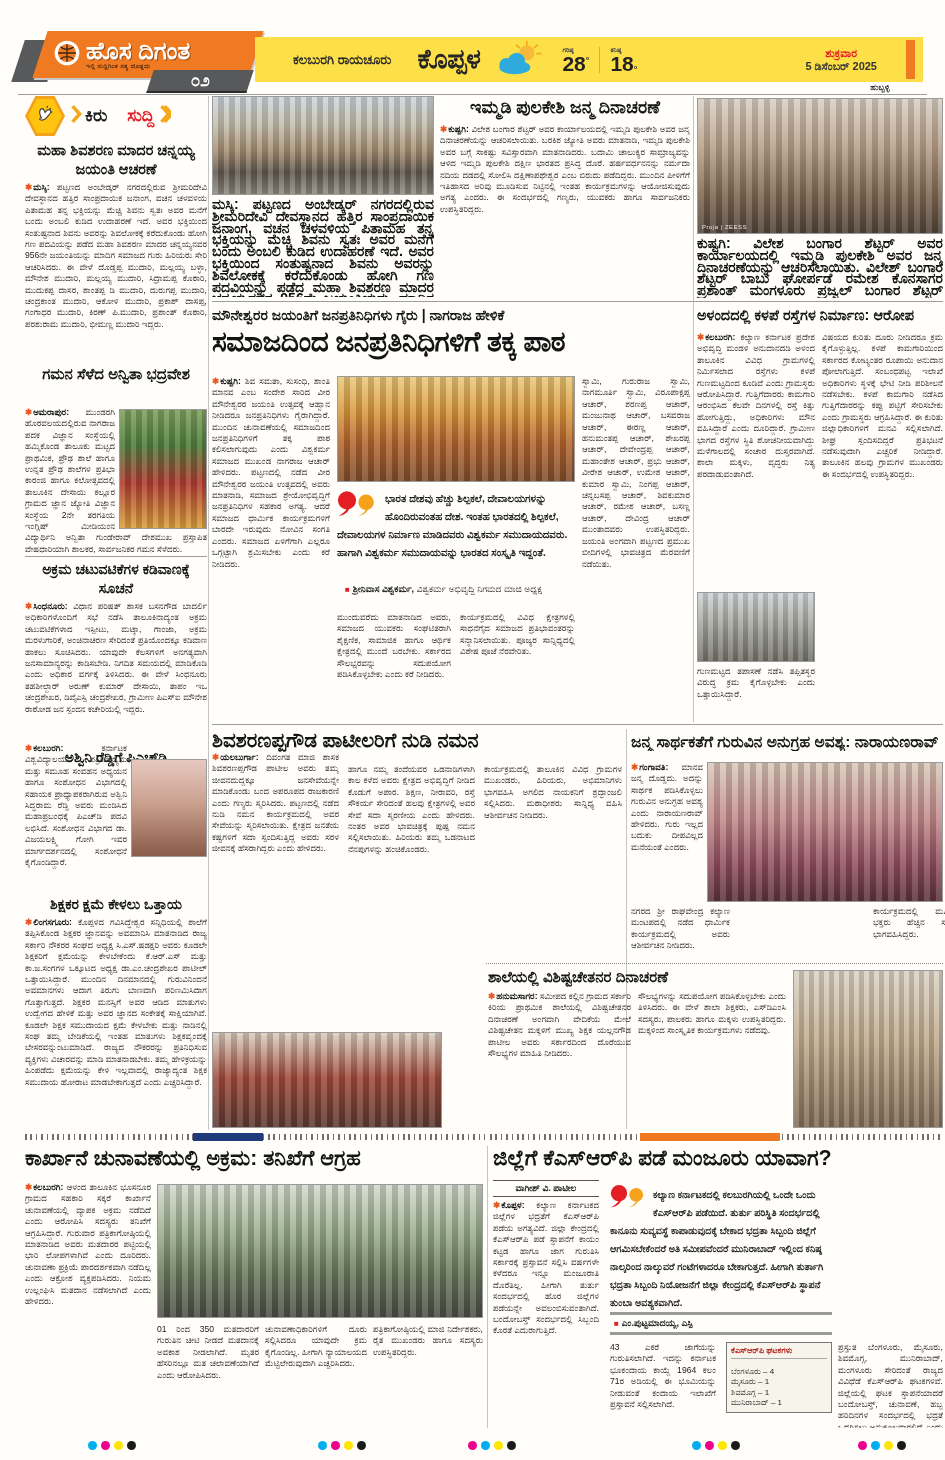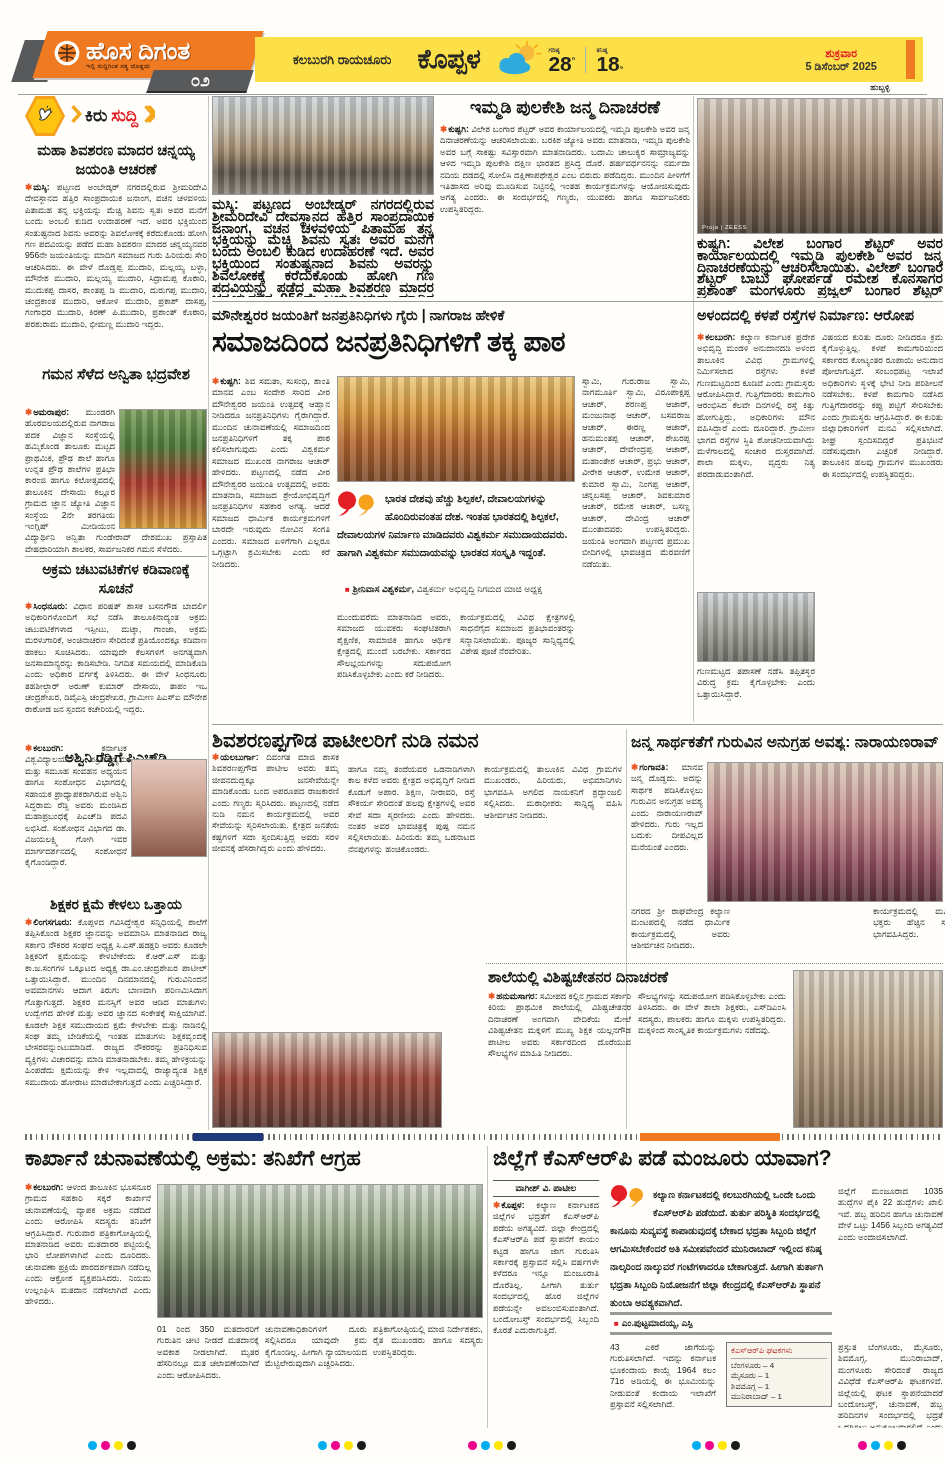--- a/index.html
+++ b/index.html
@@ -19,21 +19,21 @@
   .qt{font-weight:bold;font-size:10.2px;line-height:14px;color:#1c1c1c;text-align:justify}
   .attr{font-size:9px;color:#1c1c1c;overflow:hidden}
   .attr b{font-weight:bold}
   .sq{color:#e31e24;margin-right:3px;font-size:8px}
   .skew{transform:skewX(-18deg)}
   .unskew{transform:skewX(18deg)}
   .badge-hex{width:40px;height:40px;background:#f5a11c;clip-path:polygon(26% 0,74% 0,100% 50%,74% 100%,26% 100%,0 50%);display:flex;align-items:center;justify-content:center}
   .badge-hex .inner{width:34px;height:34px;background:#ffc40f;clip-path:polygon(26% 0,74% 0,100% 50%,74% 100%,26% 100%,0 50%);display:flex;align-items:center;justify-content:center}
   .regdot{width:9px;height:9px;border-radius:50%;display:inline-block;margin-right:4px}
   .factbox{border:1px solid #777;background:#f7f4ec;padding:3px 4px;font-size:8px;line-height:10.5px;color:#222}
-  .factbox .fbt{font-weight:normal;border-bottom:1px solid #aaa;margin-bottom:2px;padding-bottom:1px;color:#b3261e}
+  .factbox .fbt{font-weight:bold;border-bottom:1px solid #aaa;margin-bottom:8px;padding-bottom:1px;color:#b3261e}
   .bylinebox{border-top:1px solid #555;border-bottom:1px solid #555;font-size:9px;font-weight:bold;color:#222;text-align:center;padding:2px 0}
   .wm{position:absolute;left:4px;bottom:3px;font-size:6px;color:#fff;opacity:.85;letter-spacing:.5px}
 </style>
 </head>
 <body>
 
 <div class="page">
 
   <div class="abs skew" style="left:18px;top:40px;width:36px;height:42px;background:#58595b"></div>
   <div class="abs skew" style="left:40px;top:31px;width:216px;height:47px;background:#f07a22;box-shadow:2px 2px 0 #c8c8c8">
@@ -67,21 +67,21 @@
             <line x1="54" y1="16" x2="50" y2="16"></line>
         </g>
         <circle cx="38" cy="15" r="9" fill="#f6b93b"></circle>
         <g fill="#2eaadc">
             <circle cx="14" cy="29" r="8"></circle>
             <circle cx="26" cy="25" r="10"></circle>
             <ellipse cx="24" cy="32" rx="18" ry="8"></ellipse>
           </g>
       </svg>
     </span>
-    <span style="display:flex;align-items:center;margin-left:2px">
+    <span style="display:flex;align-items:center;margin-left:16px">
       <span style="display:flex;flex-direction:column;align-items:flex-start">
         <span style="font-size:6.5px;color:#444;font-weight:bold">ಗರಿಷ್ಠ</span>
         <span style="font-size:21px;font-weight:800;color:#222;line-height:20px">28</span>
       </span>
         <span style="font-size:9px;font-weight:bold;color:#222">°</span>
     </span>
     <span style="width:1px;height:26px;background:#9ab4c2;margin:0 10px"></span>
     <span style="display:flex;align-items:flex-end">
       <span style="display:flex;flex-direction:column;align-items:flex-start">
         <span style="font-size:6.5px;color:#444;font-weight:bold">ಕನಿಷ್ಠ</span>
@@ -104,21 +104,21 @@
       <svg width="22" height="22" viewBox="0 0 24 24">
             <path d="M8 14 Q5 8 7 5 q2 -2 3.5 0 l1.5 3 q3 -4 5.5 -2.5 q2 1.5 -0.5 4.5 l-3.5 4 q-3 3.5 -6.5 2 q-2 -1 0.999 -2z" fill="#fff" stroke="#3a3a3a" stroke-width="1.2"></path>
             <path d="M14 3 l1 -2 M16.5 5 l2 -1.5 M17.5 8 l2.5 -0.5" stroke="#3a3a3a" stroke-width="1.2" fill="none"></path>
           </svg>
     </span>
       </span>
     <span style="margin:0 3px 0 6px"><svg width="11" height="22" viewBox="0 0 14 24">
           <path d="M2 2 L11 12 L2 22" stroke="#f5a81c" stroke-width="4.5" fill="none"></path>
         </svg></span>
     <span style="font-size:17px;font-weight:800;color:#1a1a1a">ಕಿರು</span>
-    <span style="font-size:17px;font-weight:800;color:#e31e24;margin-left:4px">ಸುದ್ದಿ</span>
+    <span style="font-size:17px;font-weight:800;color:#e31e24;margin-left:20px">ಸುದ್ದಿ</span>
     <span style="margin-left:6px"><svg width="11" height="22" viewBox="0 0 14 24">
           <path d="M2 2 L11 12 L2 22" stroke="#f5a81c" stroke-width="4.5" fill="none"></path>
           <path d="M6 2 L15 12 L6 22" stroke="#f5a81c" stroke-width="4.5" fill="none"></path>
         </svg></span>
   </div>
 
   <div class="abs hd tc" style="left:25px;top:141px;width:182px;font-size:14.5px;line-height:19px">ಮಹಾ ಶಿವಶರಣ ಮಾದರ ಚನ್ನಯ್ಯ ಜಯಂತಿ ಆಚರಣೆ</div>
   <div class="abs jt" style="left:25px;top:182px;width:182px;height:178px">
     <span class="star">✱</span><span class="dlx">ಮಸ್ಕಿ:</span> <span>ಪಟ್ಟಣದ ಅಂಬೇಡ್ಕರ್ ನಗರದಲ್ಲಿರುವ ಶ್ರೀಮರಿದೇವಿ ದೇವಸ್ಥಾನದ ಹತ್ತಿರ ಸಾಂಪ್ರದಾಯಿಕ ಜನಾಂಗ, ವಚನ ಚಳವಳಿಯ ಪಿತಾಮಹ ತನ್ನ ಭಕ್ತಿಯನ್ನು ಮೆಚ್ಚಿ ಶಿವನು ಸ್ವತಃ ಅವರ ಮನೆಗೆ ಬಂದು ಅಂಬಲಿ ಕುಡಿದ ಉದಾಹರಣೆ ಇದೆ. ಅವರ ಭಕ್ತಿಯಿಂದ ಸಂತುಷ್ಟನಾದ ಶಿವನು ಅವರನ್ನು ಶಿವಲೋಕಕ್ಕೆ ಕರೆದುಕೊಂಡು ಹೋಗಿ ಗಣ ಪದವಿಯನ್ನು ಪಡೆದ ಮಹಾ ಶಿವಶರಣ ಮಾದರ ಚನ್ನಯ್ಯನವರ 956ನೇ ಜಯಂತಿಯನ್ನು ಮಾದಿಗ ಸಮಾಜದ ಗುರು ಹಿರಿಯರು ಸೇರಿ ಆಚರಿಸಿದರು. ಈ ವೇಳೆ ದೊಡ್ಡಪ್ಪ ಮುದಾರಿ, ಮಲ್ಲಯ್ಯ ಬಳ್ಳಾ, ಮೌನೇಶ ಮುದಾರಿ, ಮಲ್ಲಯ್ಯ ಮುದಾರಿ, ಸಿದ್ರಾಮಪ್ಪ ಕೊಠಾರಿ, ಮುದುಕಪ್ಪ ದಾಸರ, ಶಾಂತಪ್ಪ ಡಿ ಮುದಾರಿ, ದುರುಗಪ್ಪ ಮುದಾರಿ, ಚಂದ್ರಕಾಂತ ಮುದಾರಿ, ಆಕೋಳಿ ಮುದಾರಿ, ಪ್ರಕಾಶ್ ದಾಸಪ್ಪ, ಗಂಗಾಧರ ಮುದಾರಿ, ಕಿರಣ್ ಪಿ.ಮುದಾರಿ, ಪ್ರಶಾಂತ್ ಕೊಠಾರಿ, ಪರಶುರಾಮ ಮುದಾರಿ, ಭೀಮಣ್ಣ ಮುದಾರಿ ಇದ್ದರು.</span>
   </div>
@@ -181,21 +181,21 @@
           <circle cx="32" cy="13" r="8.5" fill="#f6a21d"></circle>
           <path d="M32 21 C29 26 24 28 23 28 C28 28 33 25 35 19 Z" fill="#f6a21d"></path>
         </svg>
     </span>
     <span class="qt">ಭಾರತ ದೇಶವು ಹೆಚ್ಚು ಶಿಲ್ಪಕಲೆ, ದೇವಾಲಯಗಳನ್ನು ಹೊಂದಿರುವಂತಹ ದೇಶ. ಇಂತಹ ಭಾರತದಲ್ಲಿ ಶಿಲ್ಪಕಲೆ, ದೇವಾಲಯಗಳ ನಿರ್ಮಾಣ ಮಾಡಿದವರು ವಿಶ್ವಕರ್ಮ ಸಮುದಾಯದವರು. ಹಾಗಾಗಿ ವಿಶ್ವಕರ್ಮ ಸಮುದಾಯವನ್ನು ಭಾರತದ ಸಂಸ್ಕೃತಿ ಇದ್ದಂತೆ.</span>
   </div>
   <div class="abs attr" style="left:345px;top:584px;width:226px">
     <span class="sq">■</span><b>ಶ್ರೀನಿವಾಸ ವಿಶ್ವಕರ್ಮ,</b> <span>ವಿಶ್ವಕರ್ಮ ಅಭಿವೃದ್ಧಿ ನಿಗಮದ ಮಾಜಿ ಅಧ್ಯಕ್ಷ</span>
   </div>
 
-  <div class="abs jt" style="left:337px;top:612px;width:114px;height:110px">ಮುಂದುವರೆದು ಮಾತನಾಡಿದ ಅವರು, ಸಮಾಜದ ಯುವಕರು ಸಂಘಟಿತರಾಗಿ ಶೈಕ್ಷಣಿಕ, ಸಾಮಾಜಿಕ ಹಾಗೂ ಆರ್ಥಿಕ ಕ್ಷೇತ್ರದಲ್ಲಿ ಮುಂದೆ ಬರಬೇಕು. ಸರ್ಕಾರದ ಸೌಲಭ್ಲಯಗಳನ್ನು ಸದುಪಯೋಗ ಪಡಿಸಿಕೊಳ್ಳಬೇಕು ಎಂದು ಕರೆ ನೀಡಿದರು.</div>
+  <div class="abs jt" style="left:337px;top:612px;width:114px;height:110px">ಮುಂದುವರೆದು ಮಾತನಾಡಿದ ಅವರು, ಸಮಾಜದ ಯುವಕರು ಸಂಘಟಿತರಾಗಿ ಶೈಕ್ಷಣಿಕ, ಸಾಮಾಜಿಕ ಹಾಗೂ ಆರ್ಥಿಕ ಕ್ಷೇತ್ರದಲ್ಲಿ ಮುಂದೆ ಬರಬೇಕು. ಸರ್ಕಾರದ ಸೌಲಭ್ಸರವನ್ನು ಸದುಪಯೋಗ ಪಡಿಸಿಕೊಳ್ಳಬೇಕು ಎಂದು ಕರೆ ನೀಡಿದರು.</div>
   <div class="abs jt" style="left:460px;top:612px;width:115px;height:110px">ಕಾರ್ಯಕ್ರಮದಲ್ಲಿ ವಿವಿಧ ಕ್ಷೇತ್ರಗಳಲ್ಲಿ ಸಾಧನೆಗೈದ ಸಮಾಜದ ಪ್ರತಿಭಾವಂತರನ್ನು ಸನ್ಮಾನಿಸಲಾಯಿತು. ಪೂಜ್ಯರ ಸಾನ್ನಿಧ್ಯದಲ್ಲಿ ವಿಶೇಷ ಪೂಜೆ ನೆರವೇರಿತು.</div>
   <div class="abs jt" style="left:582px;top:376px;width:108px;height:346px">ಸ್ವಾಮಿ, ಗುರುರಾಜ ಸ್ವಾಮಿ, ನಾಗಮೂರ್ತಿ ಸ್ವಾಮಿ, ವಿರೂಪಾಕ್ಷಪ್ಪ ಆಚಾರ್, ಶರಣಪ್ಪ ಆಚಾರ್, ಮಂಜುನಾಥ ಆಚಾರ್, ಬಸವರಾಜ ಆಚಾರ್, ಈರಣ್ಣ ಆಚಾರ್, ಹನುಮಂತಪ್ಪ ಆಚಾರ್, ಶೇಖರಪ್ಪ ಆಚಾರ್, ದೇವೇಂದ್ರಪ್ಪ ಆಚಾರ್, ಮಹಾಂತೇಶ ಆಚಾರ್, ಪ್ರಭು ಆಚಾರ್, ವೀರೇಶ ಆಚಾರ್, ಉಮೇಶ ಆಚಾರ್, ಕುಮಾರ ಸ್ವಾಮಿ, ನಿಂಗಪ್ಪ ಆಚಾರ್, ಚನ್ನಬಸಪ್ಪ ಆಚಾರ್, ಶಿವಕುಮಾರ ಆಚಾರ್, ರಮೇಶ ಆಚಾರ್, ಬಸಣ್ಣ ಆಚಾರ್, ದೇವಿಂದ್ರ ಆಚಾರ್ ಮುಂತಾದವರು ಉಪಸ್ಥಿತರಿದ್ದರು. ಜಯಂತಿ ಅಂಗವಾಗಿ ಪಟ್ಟಣದ ಪ್ರಮುಖ ಬೀದಿಗಳಲ್ಲಿ ಭಾವಚಿತ್ರದ ಮೆರವಣಿಗೆ ನಡೆಯಿತು.</div>
 
   <div class="abs hd" style="left:697px;top:307px;width:246px;font-size:14.5px;white-space:nowrap;overflow:hidden">ಅಳಂದದಲ್ಲಿ ಕಳಪೆ ರಸ್ತೆಗಳ ನಿರ್ಮಾಣ: ಆರೋಪ</div>
   <div class="abs jt" style="left:697px;top:332px;width:118px;height:256px">
     <span class="star">✱</span><span class="dlx">ಕಲಬುರಗಿ:</span> <span>ಕಲ್ಯಾಣ ಕರ್ನಾಟಕ ಪ್ರದೇಶ ಅಭಿವೃದ್ಧಿ ಮಂಡಳಿ ಅನುದಾನದಡಿ ಅಳಂದ ತಾಲೂಕಿನ ವಿವಿಧ ಗ್ರಾಮಗಳಲ್ಲಿ ನಿರ್ಮಿಸಲಾದ ರಸ್ತೆಗಳು ಕಳಪೆ ಗುಣಮಟ್ಟದಿಂದ ಕೂಡಿವೆ ಎಂದು ಗ್ರಾಮಸ್ಥರು ಆರೋಪಿಸಿದ್ದಾರೆ. ಗುತ್ತಿಗೆದಾರರು ಕಾಮಗಾರಿ ಆರಂಭಿಸಿದ ಕೆಲವೇ ದಿನಗಳಲ್ಲಿ ರಸ್ತೆ ಕಿತ್ತು ಹೋಗುತ್ತಿದ್ದು, ಅಧಿಕಾರಿಗಳು ಮೌನ ವಹಿಸಿದ್ದಾರೆ ಎಂದು ದೂರಿದ್ದಾರೆ. ಗ್ರಾಮೀಣ ಭಾಗದ ರಸ್ತೆಗಳ ಸ್ಥಿತಿ ಶೋಚನೀಯವಾಗಿದ್ದು ಮಳೆಗಾಲದಲ್ಲಿ ಸಂಚಾರ ದುಸ್ತರವಾಗಿದೆ. ಶಾಲಾ ಮಕ್ಕಳು, ವೃದ್ಧರು ನಿತ್ಯ ಪರದಾಡುವಂತಾಗಿದೆ.</span>
   </div>
   <div class="abs photo" style="left:697px;top:592px;width:118px;height:70px;background:repeating-linear-gradient(90deg,rgba(255,255,255,.14) 0 5px,rgba(30,30,30,.16) 5px 10px),linear-gradient(180deg,#cfd3d6 0%,#a9a9a3 42%,#6f6f66 100%)"></div>
   <div class="abs jt" style="left:697px;top:666px;width:118px;height:56px">ಗುಣಮಟ್ಟದ ತಪಾಸಣೆ ನಡೆಸಿ ತಪ್ಪಿತಸ್ಥರ ವಿರುದ್ಧ ಕ್ರಮ ಕೈಗೊಳ್ಳಬೇಕು ಎಂದು ಒತ್ತಾಯಿಸಿದ್ದಾರೆ.</div>
   <div class="abs jt" style="left:822px;top:332px;width:121px;height:390px">ವಿಷಯದ ಕುರಿತು ದೂರು ನೀಡಿದರೂ ಕ್ರಮ ಕೈಗೊಳ್ಳುತ್ತಿಲ್ಲ. ಕಳಪೆ ಕಾಮಗಾರಿಯಿಂದ ಸರ್ಕಾರದ ಕೋಟ್ಯಂತರ ರೂಪಾಯಿ ಅನುದಾನ ಪೋಲಾಗುತ್ತಿದೆ. ಸಂಬಂಧಪಟ್ಟ ಇಲಾಖೆ ಅಧಿಕಾರಿಗಳು ಸ್ಥಳಕ್ಕೆ ಭೇಟಿ ನೀಡಿ ಪರಿಶೀಲನೆ ನಡೆಸಬೇಕು. ಕಳಪೆ ಕಾಮಗಾರಿ ನಡೆಸಿದ ಗುತ್ತಿಗೆದಾರರನ್ನು ಕಪ್ಪು ಪಟ್ಟಿಗೆ ಸೇರಿಸಬೇಕು ಎಂದು ಗ್ರಾಮಸ್ಥರು ಆಗ್ರಹಿಸಿದ್ದಾರೆ. ಈ ಕುರಿತು ಜಿಲ್ಲಾಧಿಕಾರಿಗಳಿಗೆ ಮನವಿ ಸಲ್ಲಿಸಲಾಗಿದೆ. ಶೀಘ್ರ ಸ್ಪಂದಿಸದಿದ್ದರೆ ಪ್ರತಿಭಟನೆ ನಡೆಸುವುದಾಗಿ ಎಚ್ಚರಿಕೆ ನೀಡಿದ್ದಾರೆ. ತಾಲೂಕಿನ ಹಲವು ಗ್ರಾಮಗಳ ಮುಖಂಡರು ಈ ಸಂದರ್ಭದಲ್ಲಿ ಉಪಸ್ಥಿತರಿದ್ದರು.</div>
@@ -271,21 +271,20 @@
   <div class="abs jt" style="left:610px;top:1342px;width:106px;height:86px">43 ಎಕರೆ ಜಾಗೆಯನ್ನು ಗುರುತಿಸಲಾಗಿದೆ. ಇದನ್ನು ಕರ್ನಾಟಕ ಭೂಕಂದಾಯ ಕಾಯ್ದೆ 1964 ಕಲಂ 71ರ ಅಡಿಯಲ್ಲಿ ಈ ಭೂಮಿಯನ್ನು ನೀಡುವಂತೆ ಕಂದಾಯ ಇಲಾಖೆಗೆ ಪ್ರಸ್ತಾವನೆ ಸಲ್ಲಿಸಲಾಗಿದೆ.</div>
   <div class="abs" style="left:726px;top:1342px;width:106px">
     <div class="factbox">
       <div class="fbt">ಕೆಎಸ್‌ಆರ್‌ಪಿ ಘಟಕಗಳು</div>
       <div>ಬೆಂಗಳೂರು – 4</div>
       <div>ಮೈಸೂರು – 1</div>
       <div>ಶಿವಮೊಗ್ಗ – 1</div>
       <div>ಮುನಿರಾಬಾದ್ – 1</div>
     </div>
   </div>
-  <div class="abs jt" style="left:838px;top:1186px;width:105px;height:152px">ಜಿಲ್ಲೆಗೆ ಮಂಜೂರಾದ 1035 ಹುದ್ದೆಗಳ ಪೈಕಿ 22 ಹುದ್ದೆಗಳು ಖಾಲಿ ಇವೆ. ಹಬ್ಬ ಹರಿದಿನ ಹಾಗೂ ಚುನಾವಣೆ ವೇಳೆ ಒಟ್ಟು 1456 ಸಿಬ್ಬಂದಿ ಅಗತ್ಯವಿದೆ ಎಂದು ಅಂದಾಜಿಸಲಾಗಿದೆ.</div>
   <div class="abs jt" style="left:838px;top:1342px;width:105px;height:86px">ಪ್ರಸ್ತುತ ಬೆಂಗಳೂರು, ಮೈಸೂರು, ಶಿವಮೊಗ್ಗ, ಮುನಿರಾಬಾದ್, ಮಂಗಳೂರು ಸೇರಿದಂತೆ ರಾಜ್ಯದ ವಿವಿಧೆಡೆ ಕೆಎಸ್‌ಆರ್‌ಪಿ ಘಟಕಗಳಿವೆ. ಜಿಲ್ಲೆಯಲ್ಲಿ ಘಟಕ ಸ್ಥಾಪನೆಯಾದರೆ ಬಂದೋಬಸ್ತ್, ಚುನಾವಣೆ, ಹಬ್ಬ ಹರಿದಿನಗಳ ಸಂದರ್ಭದಲ್ಲಿ ಭದ್ರತೆ ಒದಗಿಸಲು ಅನುಕೂಲವಾಗಲಿದೆ ಎಂದು ಪೊಲೀಸ್ ಇಲಾಖೆ ಮೂಲಗಳು ತಿಳಿಸಿವೆ.</div>
 
   <div class="abs" style="left:88px;top:1436px">
     <span class="regdot" style="background:#00aeef"></span><span class="regdot" style="background:#ec008c"></span><span class="regdot" style="background:#ffe600"></span><span class="regdot" style="background:#1a1a1a"></span>
   </div>
   <div class="abs" style="left:318px;top:1436px">
     <span class="regdot" style="background:#00aeef"></span><span class="regdot" style="background:#ec008c"></span><span class="regdot" style="background:#ffe600"></span><span class="regdot" style="background:#1a1a1a"></span>
   </div>
   <div class="abs" style="left:468px;top:1436px">
     <span class="regdot" style="background:#ec008c"></span><span class="regdot" style="background:#00aeef"></span><span class="regdot" style="background:#ffe600"></span><span class="regdot" style="background:#1a1a1a"></span>

